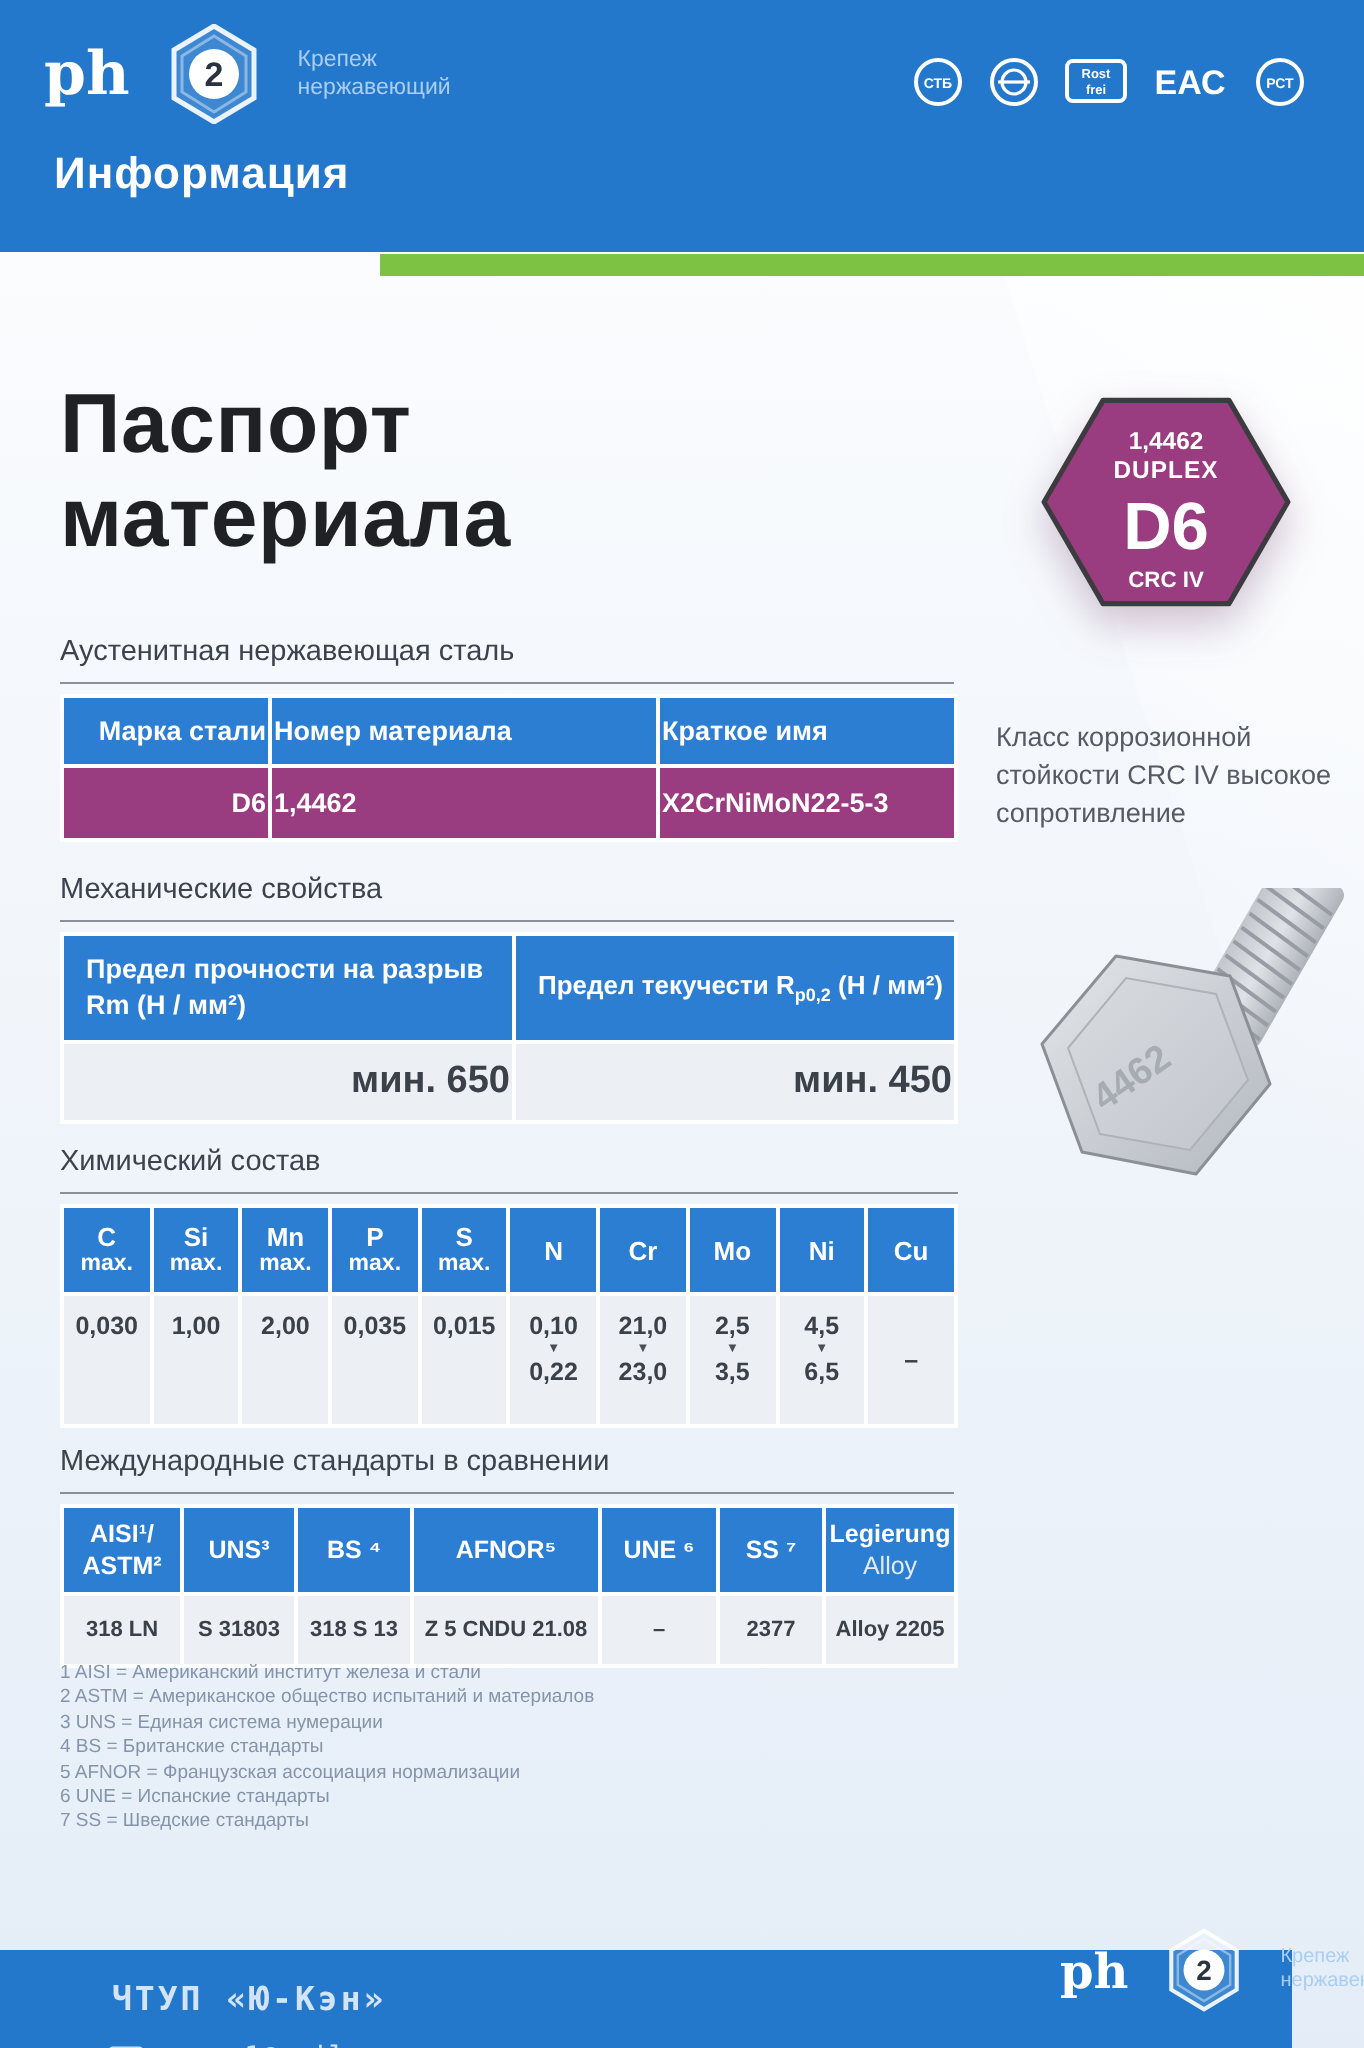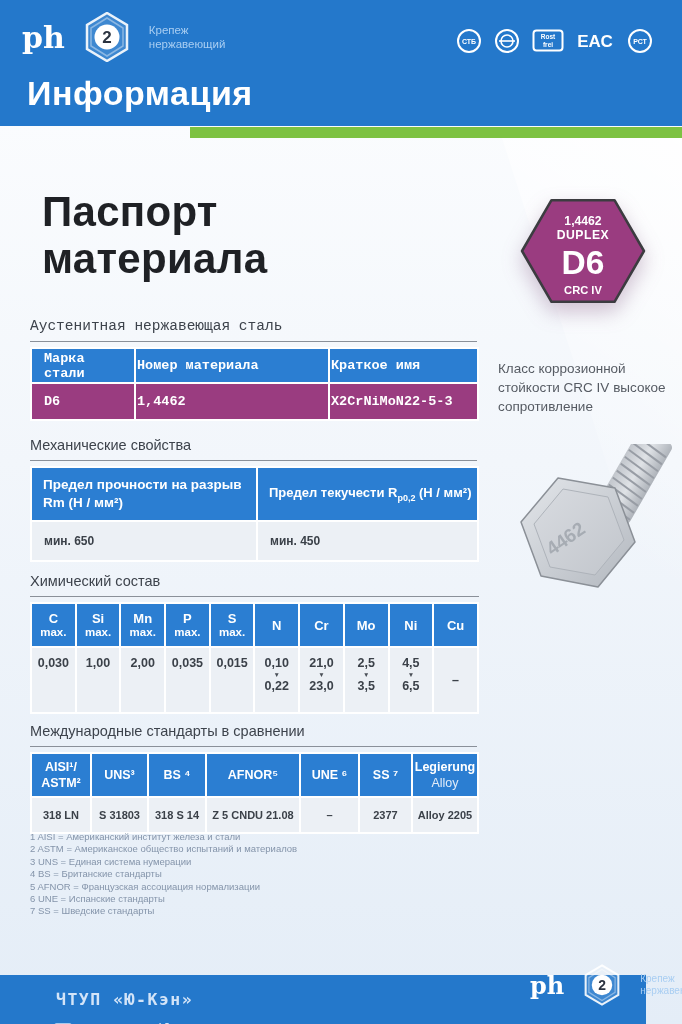--- a/index.html
+++ b/index.html
@@ -8,46 +8,46 @@
         background:linear-gradient(180deg,#fdfeff 0%,#f2f6fb 45%,#e4edf7 100%);}
 
   
   .header{position:absolute;top:0;left:0;width:682px;height:126px;background:#2478cb;}
   .logo{position:absolute;display:flex;align-items:center;gap:20px;}
   .logo-header{top:12px;left:22px;}
   .logo-ph{font-family:"DejaVu Serif",serif;font-weight:bold;color:#fff;}
   .logo-header .logo-ph{font-size:30px;}
   .logo-tagline{color:#a9cef2;line-height:1.25;}
   .logo-header .logo-tagline{font-size:11.5px;}
-  .page-title{position:absolute;top:74px;left:27px;color:#fff;font-size:34px;font-weight:bold;letter-spacing:.5px;}
+  .page-title{position:absolute;top:74px;left:27px;color:#fff;font-size:22px;font-weight:bold;letter-spacing:.5px;}
   .certs{position:absolute;top:28px;right:28px;display:flex;align-items:center;gap:12px;}
   .green-stripe{position:absolute;top:127px;left:190px;width:492px;height:11px;background:#7dc242;}
 
   
   .bg-shape1{position:absolute;top:138px;right:0;width:300px;height:560px;
              background:linear-gradient(215deg,rgba(255,255,255,.85),rgba(255,255,255,0) 60%);
              clip-path:polygon(40% 0,100% 0,100% 100%);pointer-events:none;}
 
   
   .doc-title{position:absolute;top:188px;left:30px;font-size:42px;font-weight:bold;
-             color:#1f2125;line-height:1.12;letter-spacing:.3px;margin-left:12px;}
+             color:#1f2125;line-height:1.12;letter-spacing:.3px;}
   .badge{position:absolute;top:196px;left:520px;filter:drop-shadow(0 9px 10px rgba(110,60,110,.30));}
 
   
   .section{position:absolute;left:30px;width:447px;}
   .sec-title{font-size:14.5px;color:#3d434c;padding-bottom:7px;border-bottom:1px solid #8a9099;}
   .tbl{border-collapse:collapse;table-layout:fixed;width:447px;margin-top:5px;}
   .tbl th,.tbl td{border:2px solid #ffffff;font-weight:bold;overflow:hidden;}
   .th-blue{background:#2b7ed2;color:#fff;font-size:13.5px;}
   .row-purple{background:#9a3c80;color:#fff;font-size:13.5px;}
-  .row-light{background:#ecf0f5;color:#3b4149;font-size:12px;}
-  .cell-left{text-align:left;padding-left:12px;}
+  .row-light{background:#ecf0f5;color:#3b4149;font-size:19px;}
+  .cell-left{text-align:right;padding-left:12px;}
   .cell-center{text-align:left;}
 
-  #steel-section{top:318px;font-family:Liberation Mono, monospace;}
+  #steel-section{top:318px;}
   #steel-table th{height:31px;}
   #steel-table td{height:33px;}
 
   .corrosion-note{position:absolute;top:360px;left:498px;width:175px;
                   font-size:13.5px;color:#565b63;line-height:1.4;}
 
   #mech-section{top:437px;}
   #mech-table th{height:50px;text-align:left;padding-left:11px;line-height:1.35;}
   #mech-table td{height:36px;}
   #mech-table sub{font-size:9px;}
@@ -344,21 +344,21 @@
               <div>SS ⁷</div>
             </th>
         <th class="th-blue">
               <div>Legierung</div>
               <div class="std-sub">Alloy</div>
             </th>
       </tr>
       <tr>
         <td class="row-light">318 LN</td>
         <td class="row-light">S 31803</td>
-        <td class="row-light">318 S 14</td>
+        <td class="row-light">318 S 13</td>
         <td class="row-light">Z 5 CNDU 21.08</td>
         <td class="row-light">–</td>
         <td class="row-light">2377</td>
         <td class="row-light">Alloy 2205</td>
       </tr>
     </tbody>
       </table>
   </div>
 
   <div class="footnotes">

